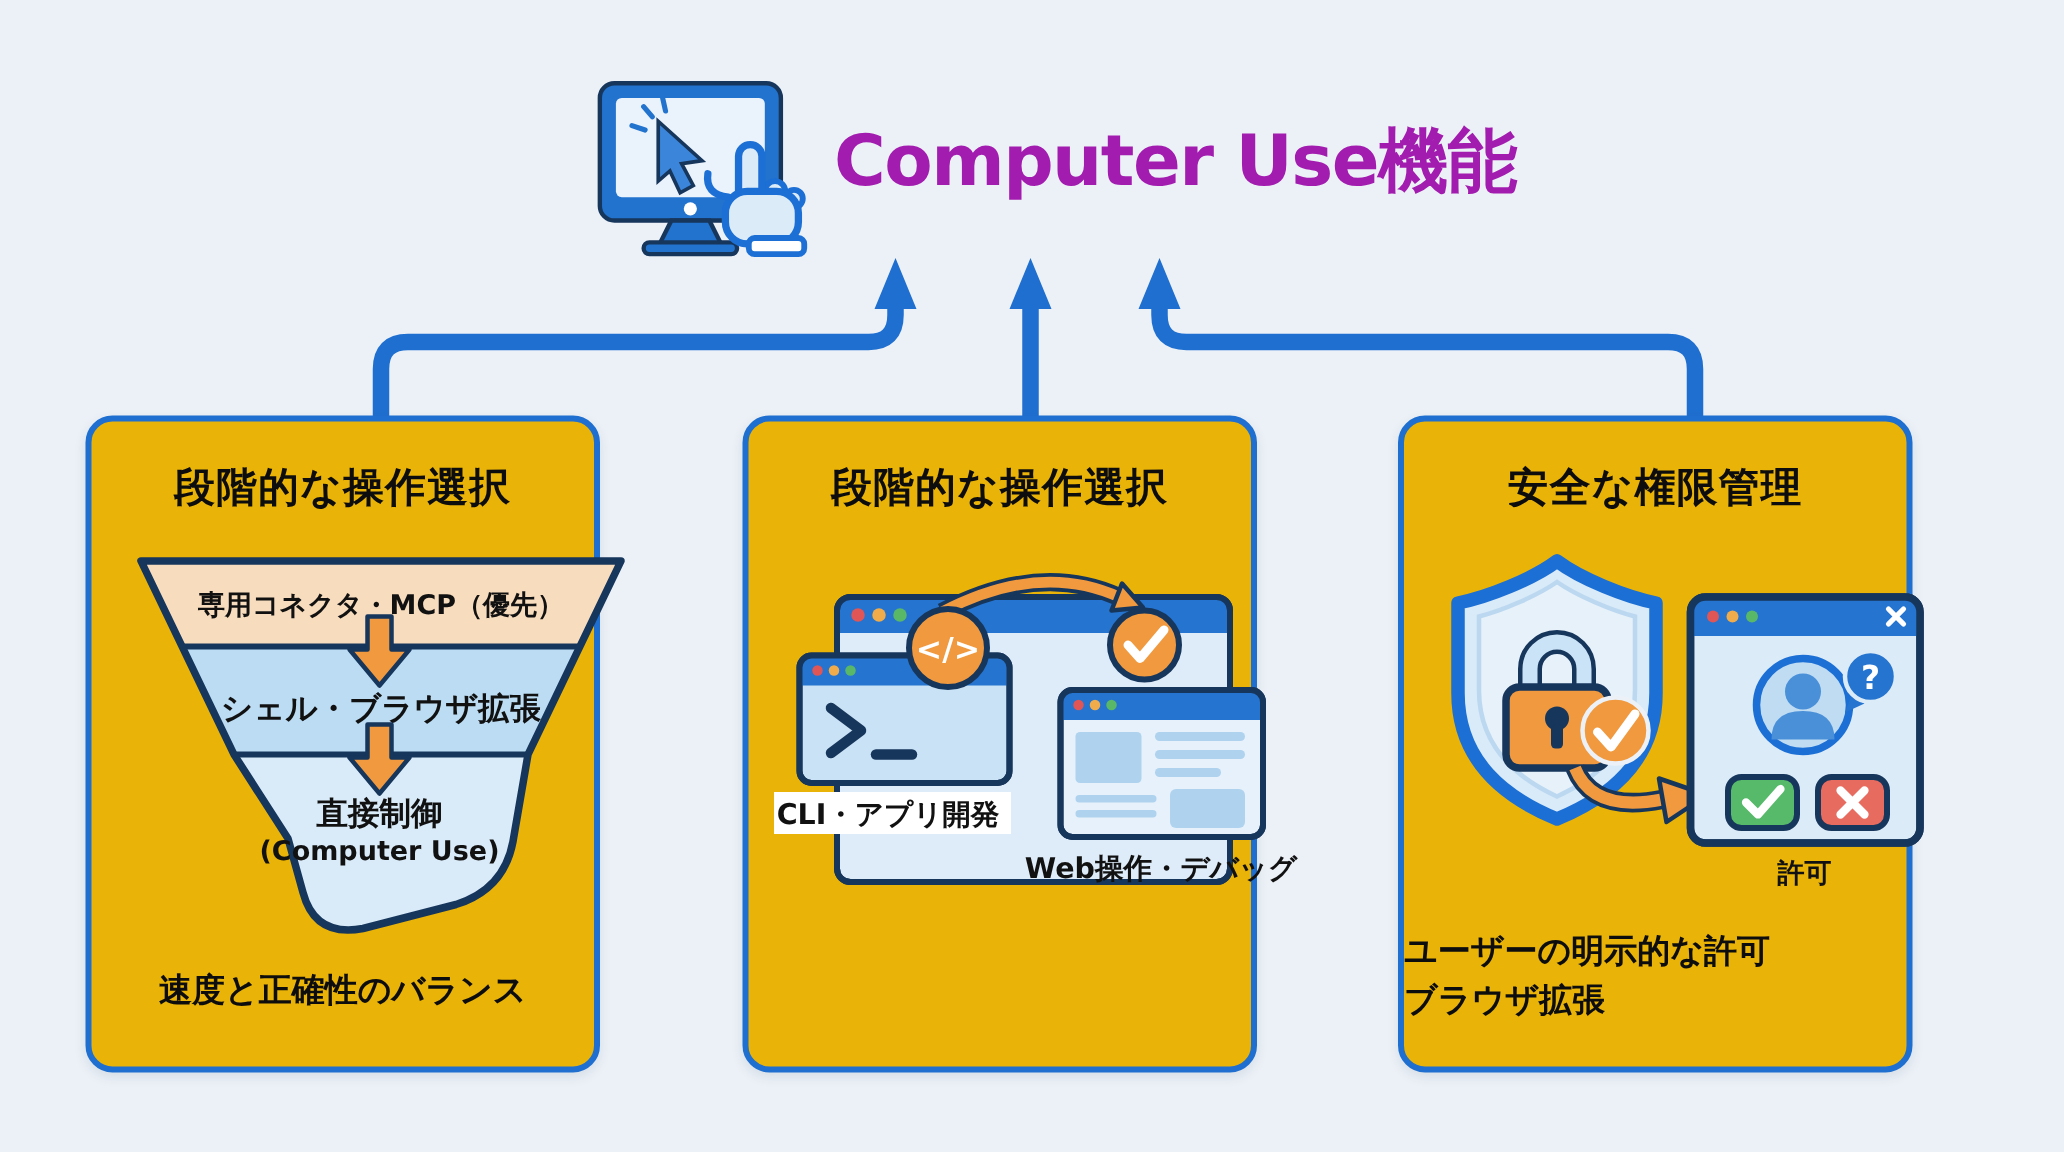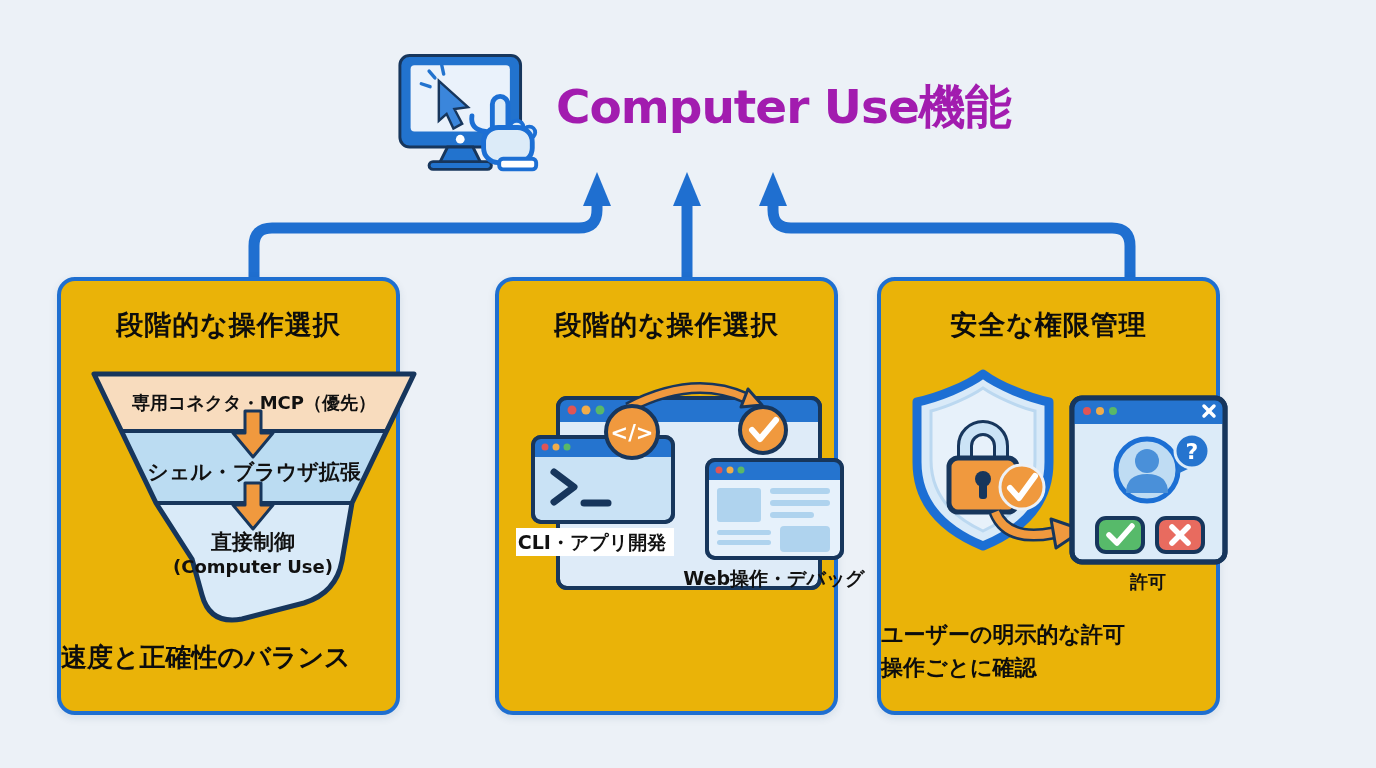--- a/index.html
+++ b/index.html
@@ -11,25 +11,25 @@
   .hdr-title{position:absolute;left:556px;top:76px;margin:0;font-size:47px;font-weight:800;
              color:#a21caf;letter-spacing:-1px;white-space:nowrap;}
 
   
   .connectors{position:absolute;left:0;top:0;width:1376px;height:768px;pointer-events:none;}
 
   
   .card{position:absolute;top:277px;width:343px;height:438px;box-sizing:border-box;
         background:#eab308;border:4px solid #1F6FD0;border-radius:18px;
         box-shadow:0 3px 8px rgba(23,54,92,.10);}
-  .card-1{left:57px;} .card-2{left:495px;} .card-3{left:877px;}
+  .card-1{left:57px;} .card-2{left:495px;} .card-3{left:932px;}
   .card-title{margin:0;position:absolute;left:0;right:0;top:26px;text-align:center;
               font-size:27px;font-weight:800;color:#0D0D0D;letter-spacing:1px;}
-  .card-caption{position:absolute;left:0;right:0;bottom:36px;text-align:left;
-                font-size:26px;font-weight:800;color:#0D0D0D;white-space:nowrap;}
+  .card-caption{position:absolute;left:0;right:0;bottom:36px;text-align:center;
+                font-size:22px;font-weight:800;color:#0D0D0D;white-space:nowrap;}
   .card-caption-two{position:absolute;left:0;right:0;bottom:27px;
                 font-size:22px;font-weight:800;color:#0D0D0D;line-height:33px;}
   .art{position:absolute;}
   .art-1{left:29px;top:88px;width:328px;height:258px;}
   .art-2{left:17px;top:107px;width:360px;height:212px;overflow:visible;}
   .art-3{left:14px;top:89px;width:360px;height:242px;overflow:visible;}
 
   svg text{font-family:"DejaVu Sans","Liberation Sans",sans-serif;}
   .svgtxt{font-weight:800;fill:#111111;}
   .svgtxt-w{font-weight:800;fill:#FFFFFF;}
@@ -231,17 +231,17 @@
             <path d="M277 157 L293 173"></path>
               <path d="M293 157 L277 173"></path>
           </g>
         </g>
       </g>
       <text x="253" y="218" text-anchor="middle" font-size="18" class="svgtxt">許可</text>
     </svg>
 
     <div class="card-caption-two">
       <div>ユーザーの明示的な許可</div>
-      <div>操作ごとに確認</div>
+      <div>ブラウザ拡張</div>
     </div>
   </article>
 
 </div>
 
 </body></html>

